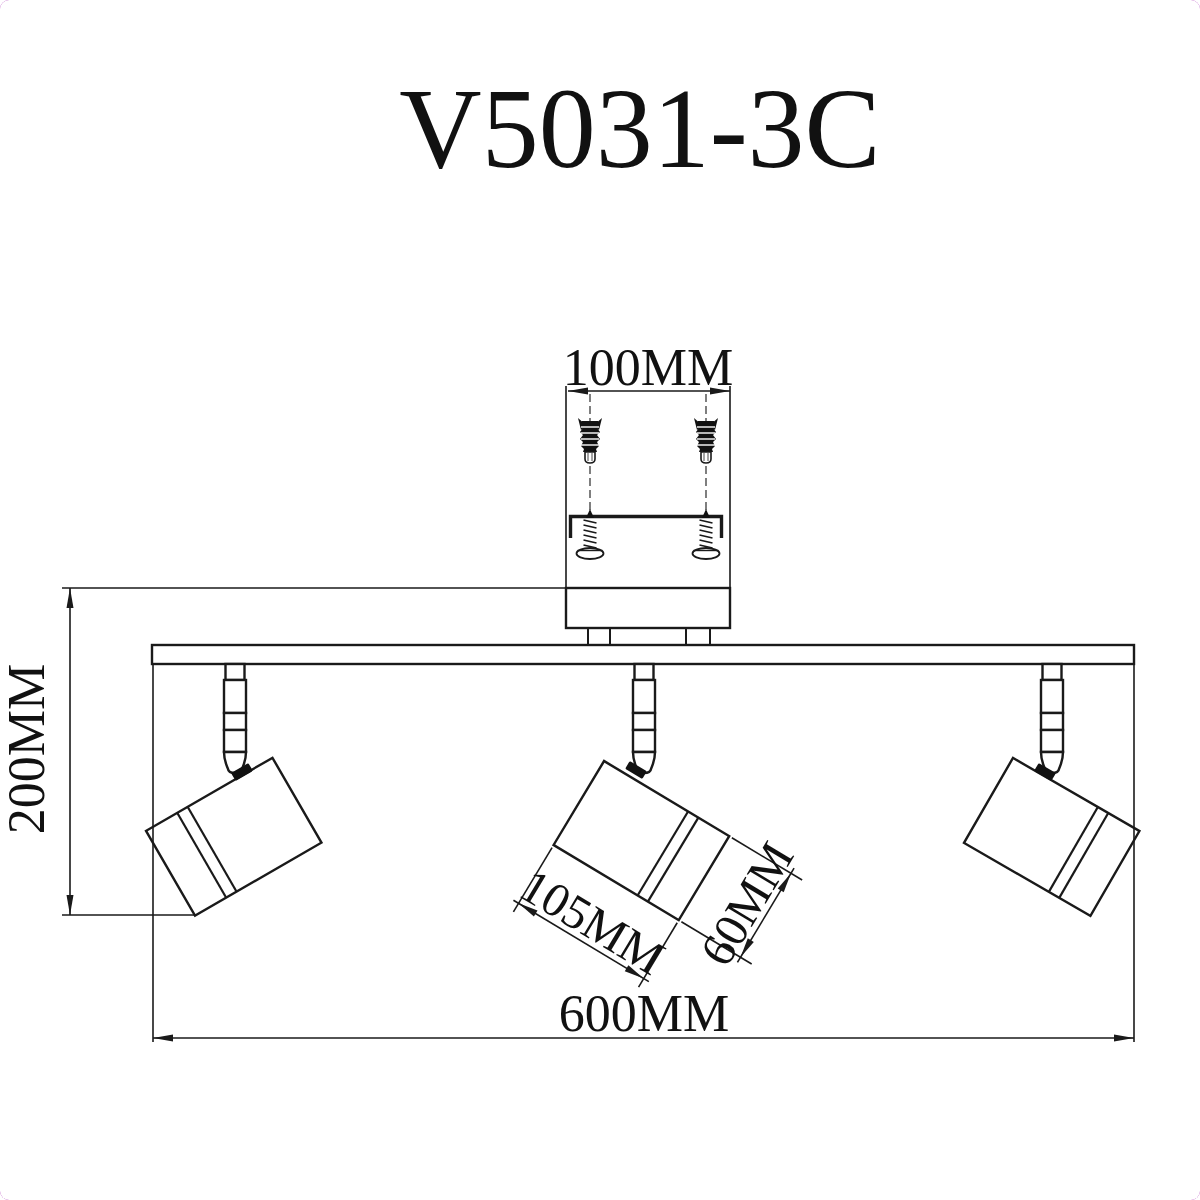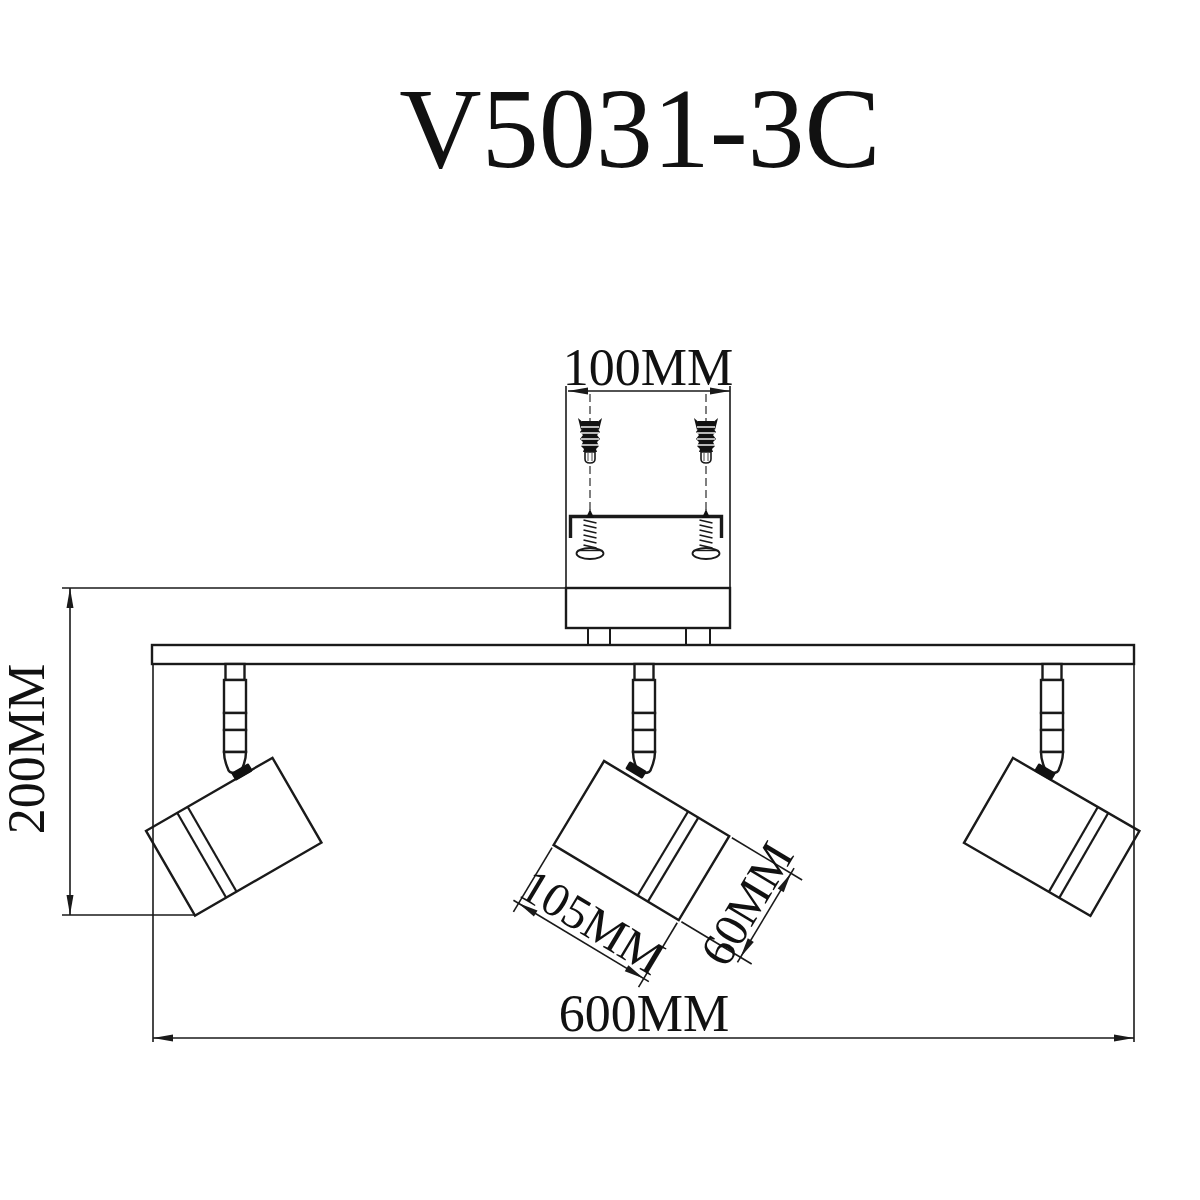--- a/index.html
+++ b/index.html
@@ -1,16 +1,16 @@
 <!DOCTYPE html>
 <html><head>
 <meta charset="utf-8">
 <style>
   html,body{margin:0;padding:0;background:#ffffff;}
-  .page{width:1200px;height:1200px;background:#a21caf;position:relative;overflow:hidden;}
+  .page{width:1200px;height:1200px;background:#a21caf;position:relative;overflow:hidden;border-radius:9px;}
   svg{display:block;}
   text{font-family:"Liberation Serif","DejaVu Serif",serif;fill:#111111;}
   .title-text{font-size:114px;}
   .dim-text{font-size:52px;}
   .dim-text-sm{font-size:48px;}
   .outline{fill:#ffffff;stroke:#1a1a1a;stroke-width:2.4;}
   .outline-thin{fill:none;stroke:#1a1a1a;stroke-width:2;}
   .dimline{stroke:#1a1a1a;stroke-width:1.6;fill:none;}
   .centerline{stroke:#2a2a2a;stroke-width:1.2;fill:none;stroke-dasharray:8 4;}
   .arrow{fill:#1a1a1a;stroke:none;}

